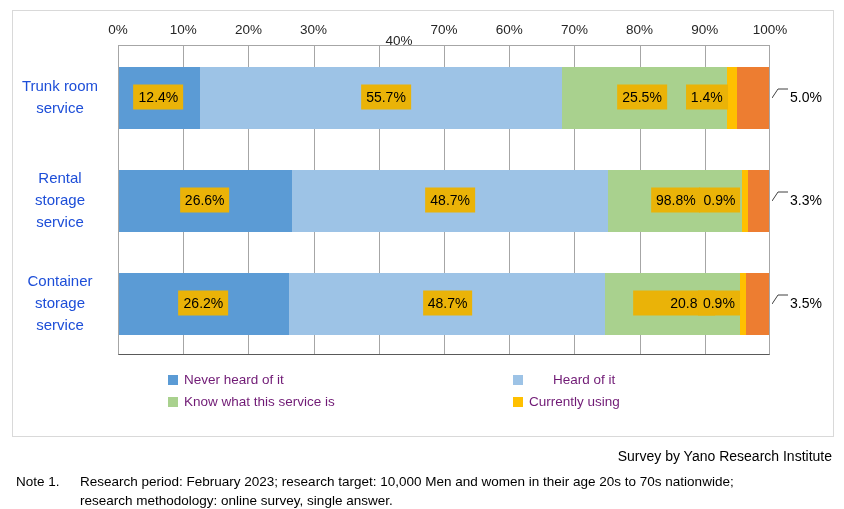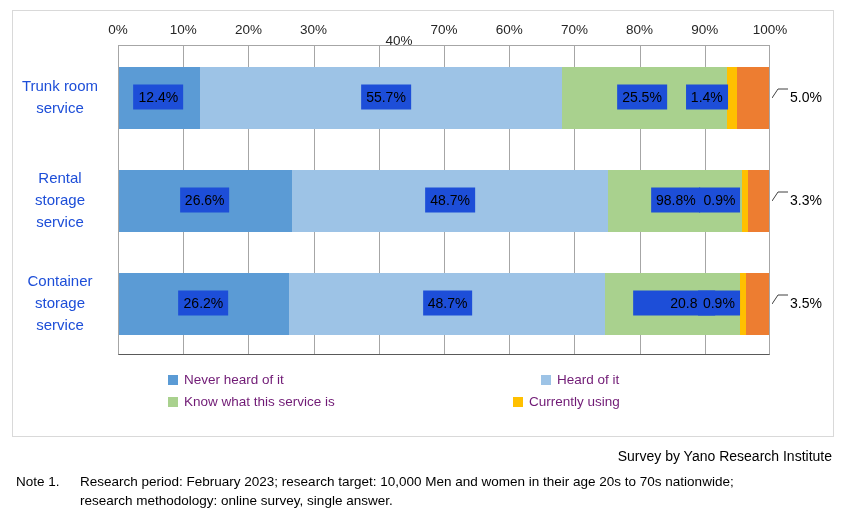--- a/index.html
+++ b/index.html
@@ -94,21 +94,21 @@
     left: 6px;
     text-align: center;
     font-size: 15px;
     color: #1d4ed8;
     line-height: 22px;
   }
 
   
   .data-label {
     position: absolute;
-    background: #1d4ed8;
+    background: #eab308;
     font-size: 14px;
     color: #000000;
     line-height: 1;
     padding: 5px 5px 6px 5px;
     transform: translate(-50%, -50%);
     white-space: nowrap;
     text-align: center;
   }
   .outer-label {
     position: absolute;
@@ -272,21 +272,21 @@
           <path d="M0 11 L6 2 L16 2" fill="none" stroke="#404040" stroke-width="1"></path>
         </svg></div>
       <div class="outer-label" style="left: 790px; top: 303.333px;">3.5%</div>
     </div>
 
   <div id="legend">
       <div class="legend-item" style="left: 168px; top: 2px;">
         <span class="legend-swatch" style="background: rgb(91, 155, 213);"></span>
         <span>Never heard of it</span>
       </div>
-      <div class="legend-item" style="left: 541px; top: 2px;">
+      <div class="legend-item" style="left: 513px; top: 2px; gap: 24px;">
         <span class="legend-swatch" style="background: rgb(157, 195, 230);"></span>
         <span>Heard of it</span>
       </div>
       <div class="legend-item" style="left: 168px; top: 24px;">
         <span class="legend-swatch" style="background: rgb(169, 209, 142);"></span>
         <span>Know what this service is</span>
       </div>
       <div class="legend-item" style="left: 513px; top: 24px;">
         <span class="legend-swatch" style="background: rgb(255, 192, 0);"></span>
         <span>Currently using</span>

